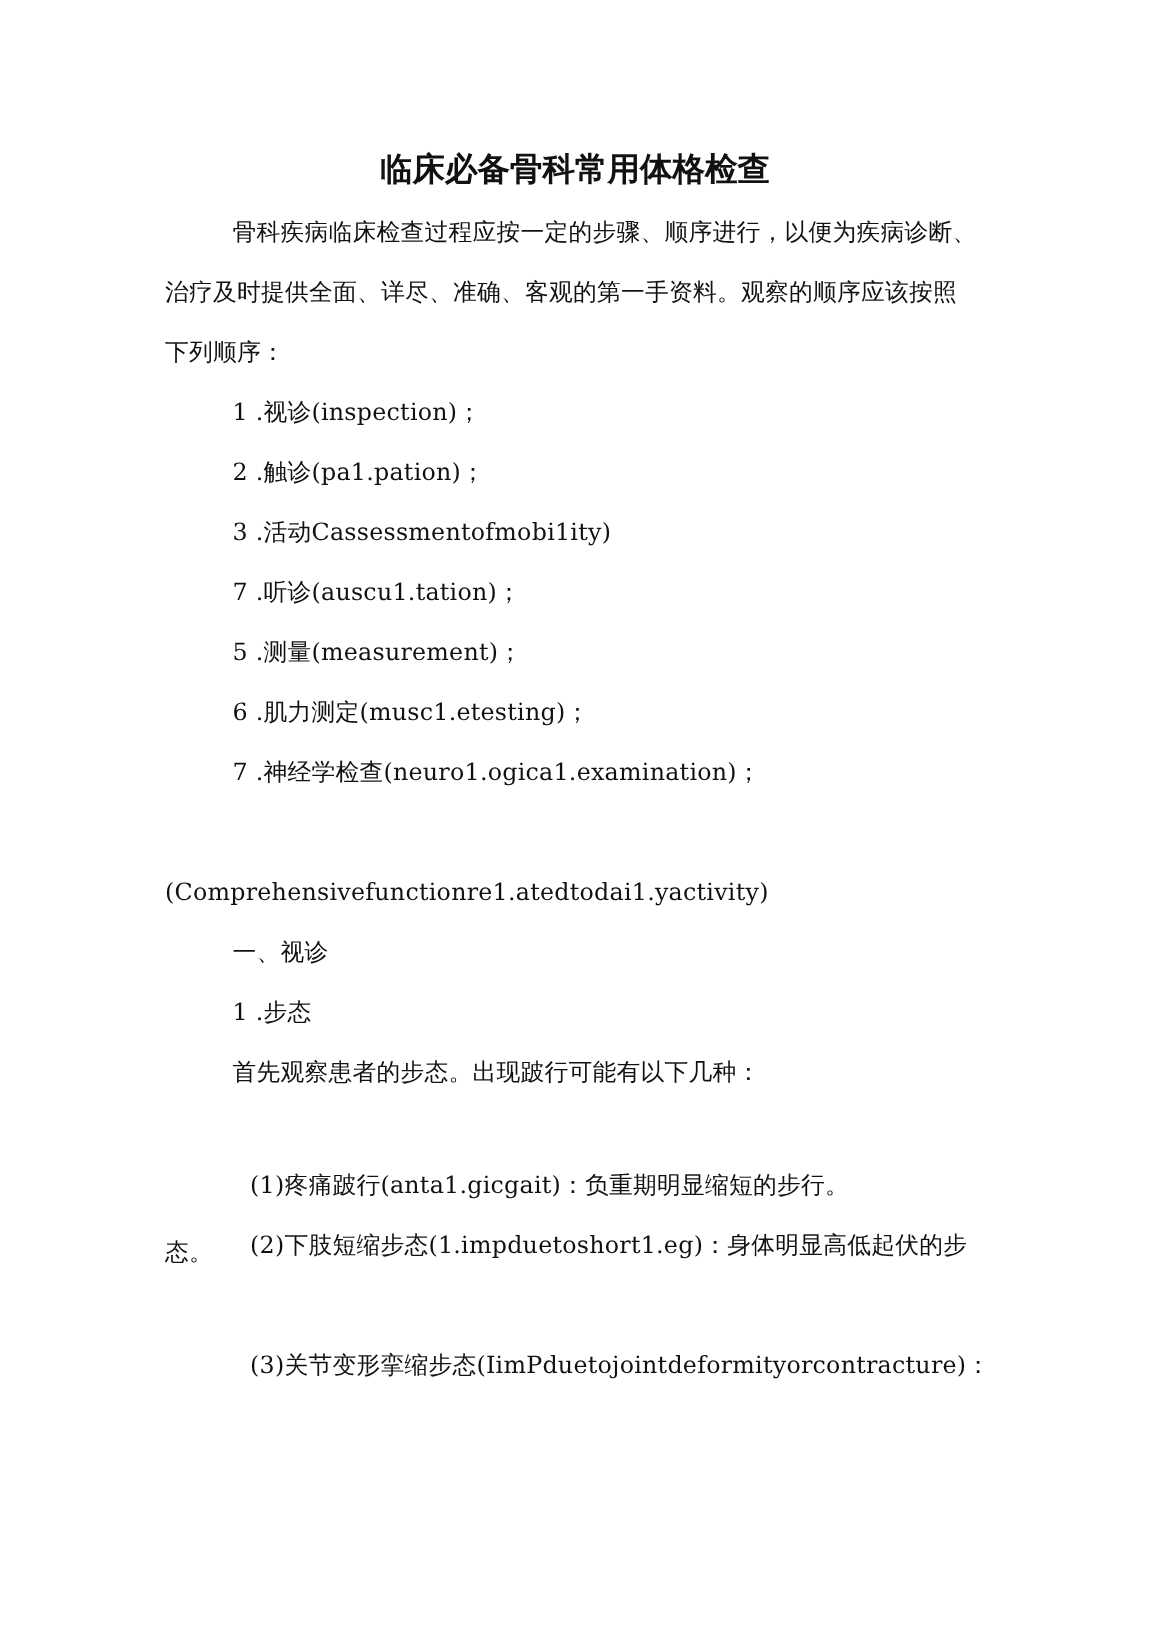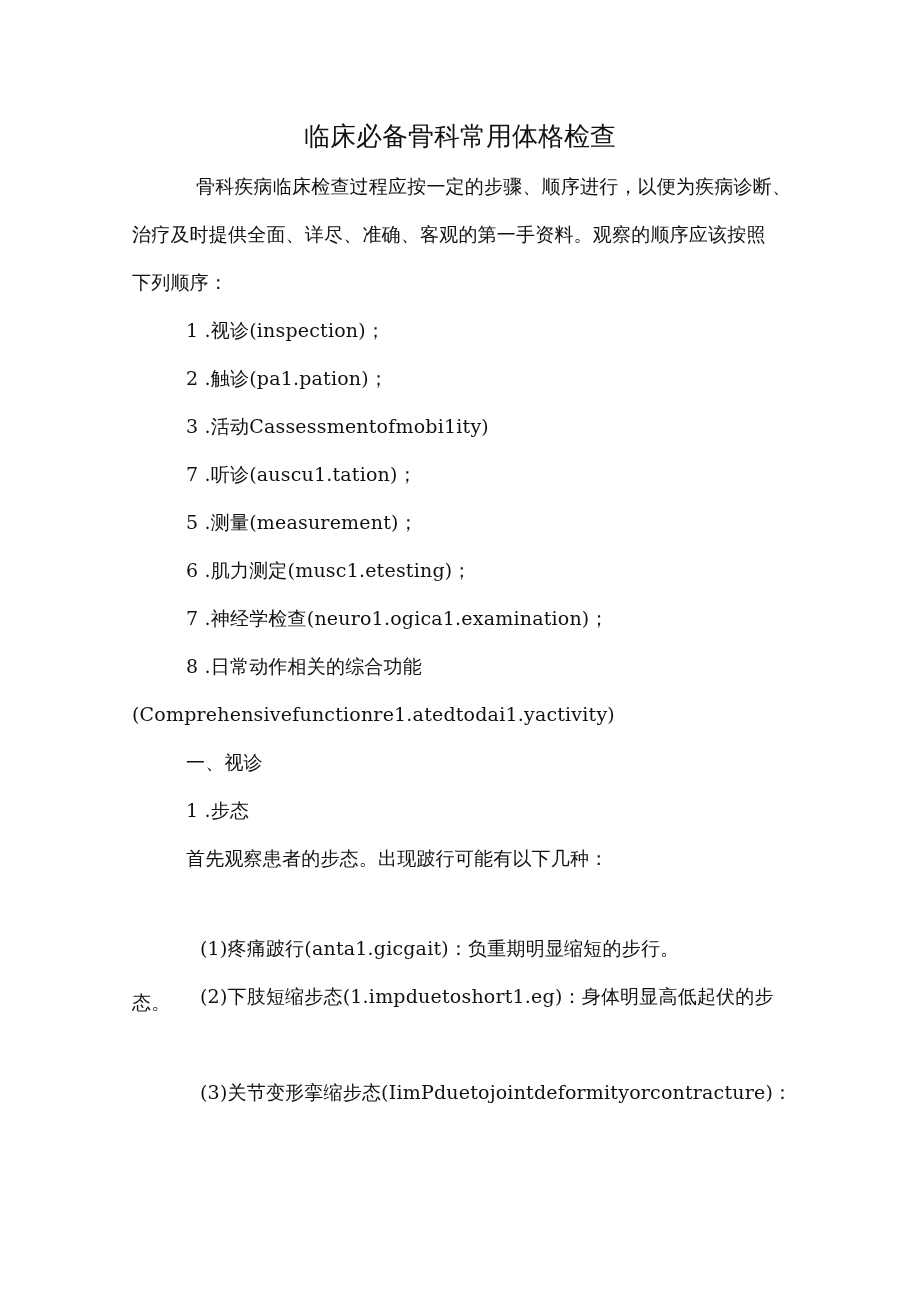--- a/index.html
+++ b/index.html
@@ -24,21 +24,21 @@
     }
     .title {
       position: absolute;
       left: 0;
       width: 920px;
       top: 118px;
       text-align: center;
       font-size: 26px;
       line-height: 36px;
       letter-spacing: 0px;
-      font-weight: normal;
+      font-weight: bold;
       margin: 0;
     }
     .line {
       position: absolute;
       left: 132px;
       white-space: nowrap;
       font-size: 19px;
       line-height: 28px;
       letter-spacing: 0.2px;
       margin: 0;
@@ -46,32 +46,31 @@
     .ind2 { left: 186px; }
     .ind2b { left: 200px; margin-top: 42px; }
   </style>
 </head>
 <body>
 
 <div class="page">
 
   <h1 class="title">临床必备骨科常用体格检查</h1>
 
-  <p class="line" style="left:196px; top:172px;">骨科疾病临床检查过程应按一定的步骤、顺序进行，以便为疾病诊断、</p>
+  <p class="line" style="left:186px; top:172px;">骨科疾病临床检查过程应按一定的步骤、顺序进行，以便为疾病诊断、</p>
   <p class="line" style="top:220px;">治疗及时提供全面、详尽、准确、客观的第一手资料。观察的顺序应该按照</p>
   <p class="line" style="top:268px;">下列顺序：</p>
 
   <p class="line ind2" style="top:316px;">1 .视诊(inspection)；</p>
   <p class="line ind2" style="top:364px;">2 .触诊(pa1.pation)；</p>
   <p class="line ind2" style="top:412px;">3 .活动Cassessmentofmobi1ity)</p>
   <p class="line ind2" style="top:460px;">7 .听诊(auscu1.tation)；</p>
   <p class="line ind2" style="top:508px;">5 .测量(measurement)；</p>
   <p class="line ind2" style="top:556px;">6 .肌力测定(musc1.etesting)；</p>
   <p class="line ind2" style="top:604px;">7 .神经学检查(neuro1.ogica1.examination)；</p>
-  <p class="line ind2" style="top:652px;">8 .日常动作相关的综合功能</p>
   <p class="line" style="top:700px;">(Comprehensivefunctionre1.atedtodai1.yactivity)</p>
 
   <p class="line ind2" style="top:748px;">一、视诊</p>
   <p class="line ind2" style="top:796px;">1 .步态</p>
   <p class="line ind2" style="top:844px;">首先观察患者的步态。出现跛行可能有以下几种：</p>
 
   <p class="line ind2b" style="top:892px;">(1)疼痛跛行(anta1.gicgait)：负重期明显缩短的步行。</p>
   <p class="line ind2b" style="top:940px;">(2)下肢短缩步态(1.impduetoshort1.eg)：身体明显高低起伏的步</p>
   <p class="line" style="top:988px;">态。</p>
   <p class="line ind2b" style="top:1036px;">(3)关节变形挛缩步态(IimPduetojointdeformityorcontracture)：</p>

